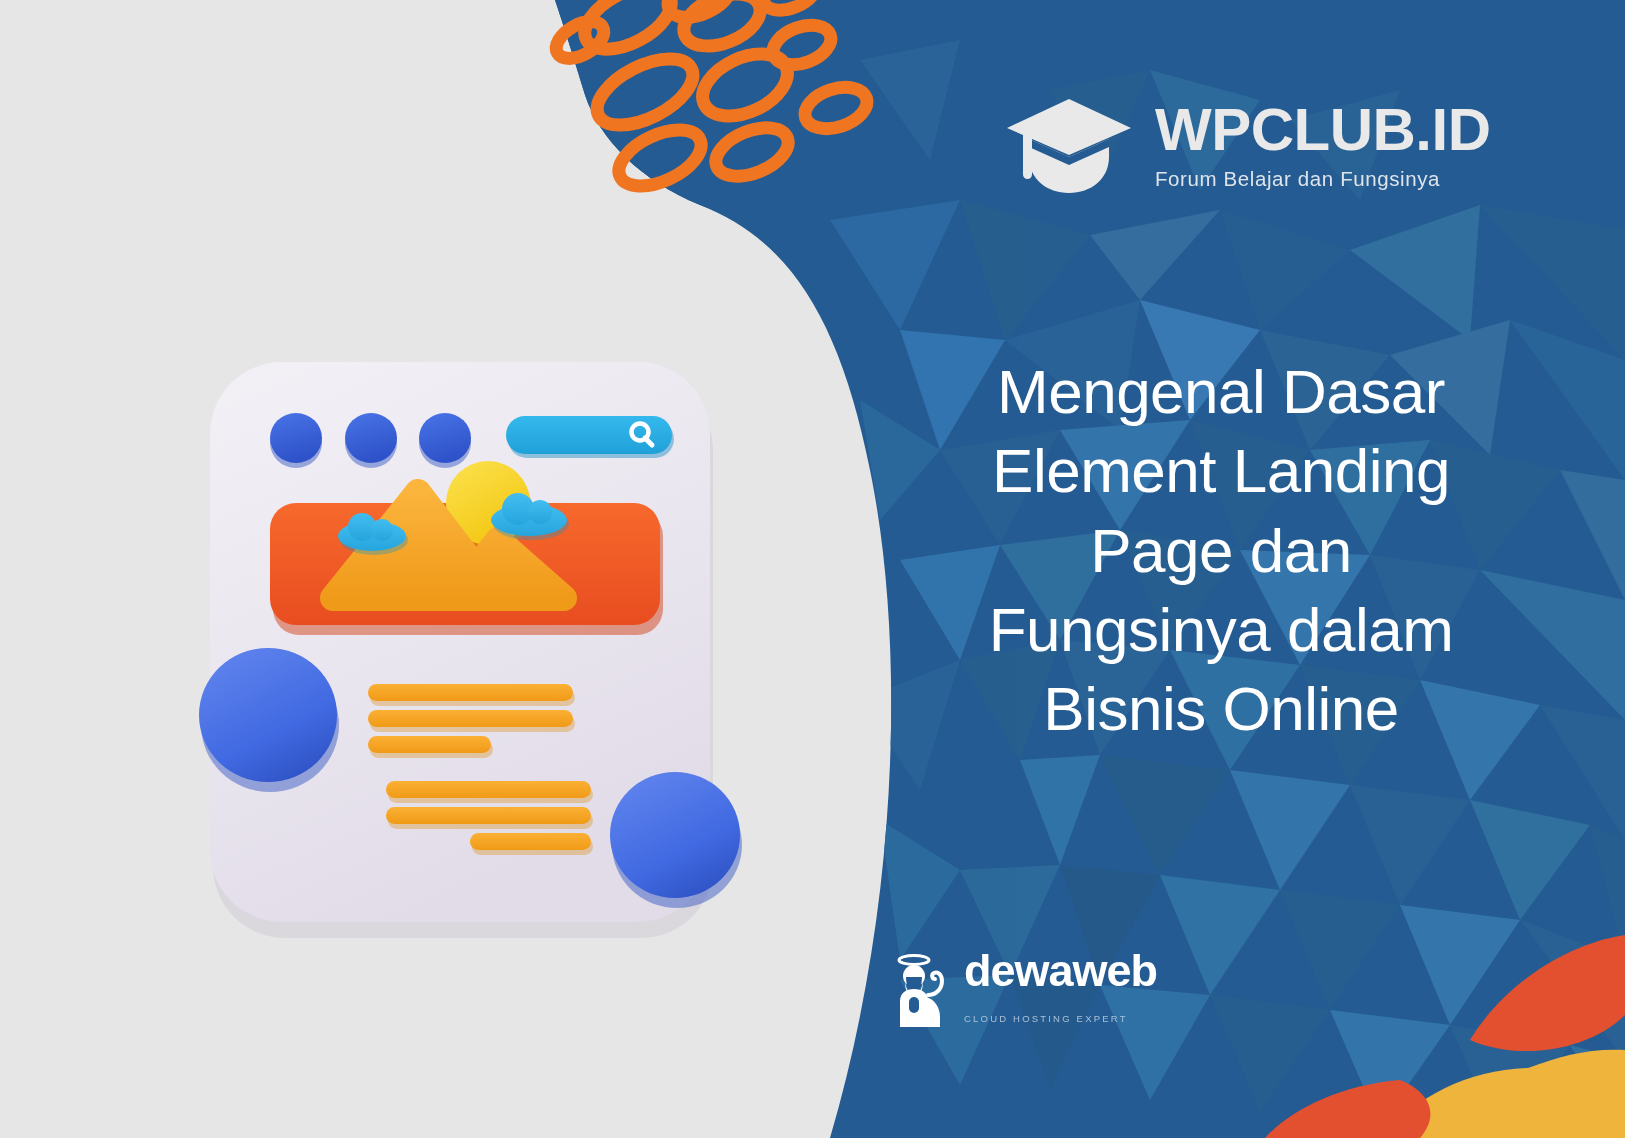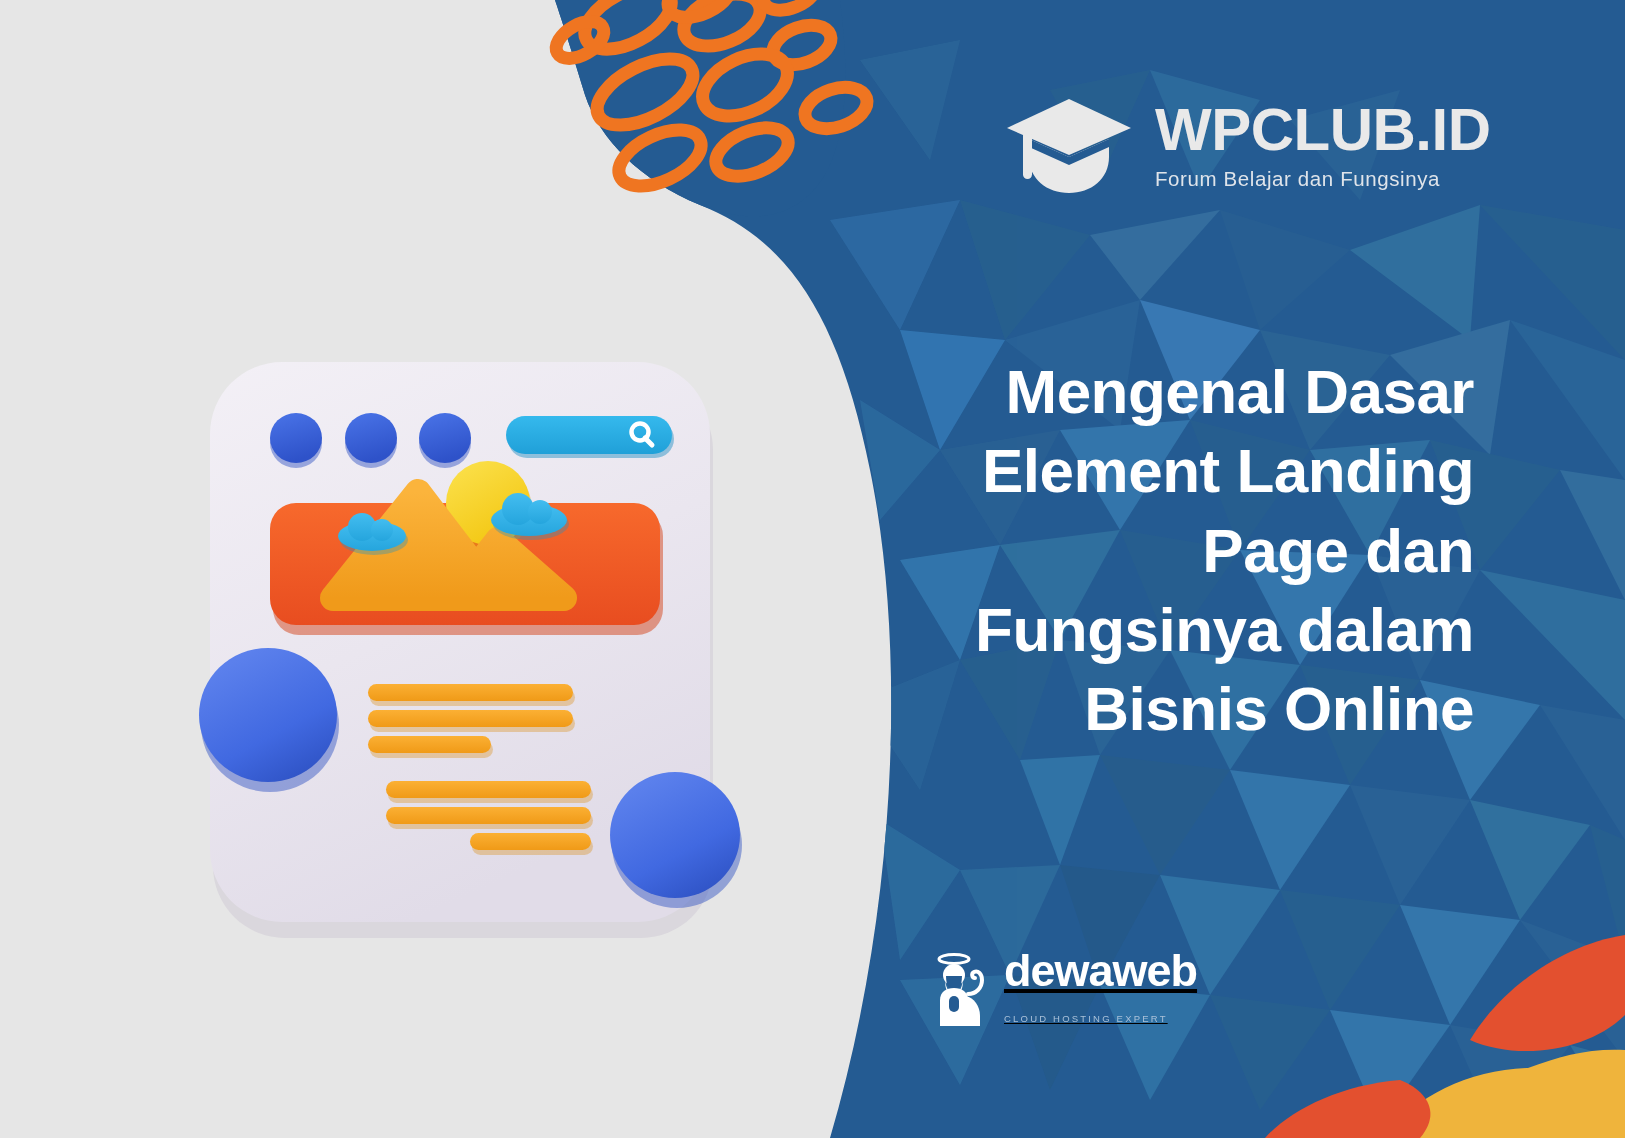--- a/index.html
+++ b/index.html
@@ -60,40 +60,39 @@
     color: #dfe4ea;
     font-size: 20.5px;
     letter-spacing: 0.6px;
     margin-top: 7px;
     white-space: nowrap;
   }
 
   
   .headline {
     position: absolute;
-    right: 151px;
+    right: 144px;
     top: 352px;
     width: 520px;
-    text-align: right;
+    text-align: center;
     color: #ffffff;
     font-size: 62px;
-    font-weight: bold;
+    font-weight: normal;
     line-height: 1.28;
     letter-spacing: -0.5px;
   }
 
   
   .dewaweb {
     position: absolute;
-    left: 932px;
+    left: 892px;
     top: 950px;
     display: flex;
-    align-items: center;
+    align-items: flex-end;
     gap: 10px;
-    text-decoration: underline;
   }
   .dewaweb-mark {
     width: 62px;
     height: 76px;
     flex: 0 0 auto;
   }
   .dewaweb-text {
     display: flex;
     flex-direction: column;
     align-items: flex-start;

